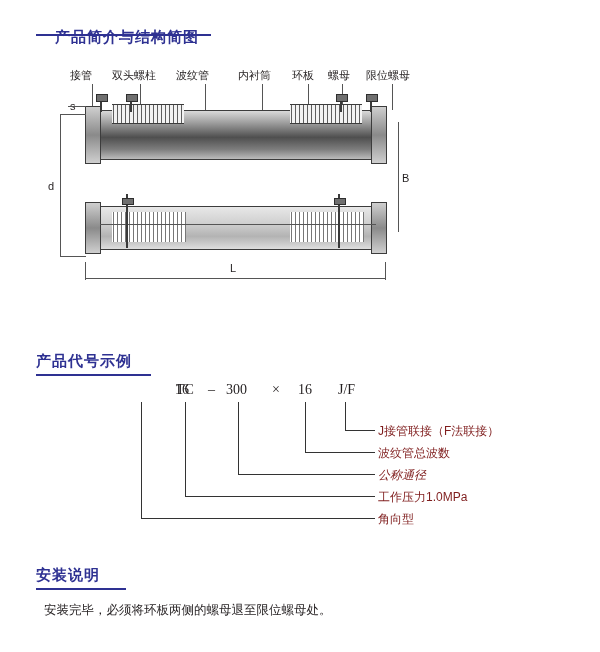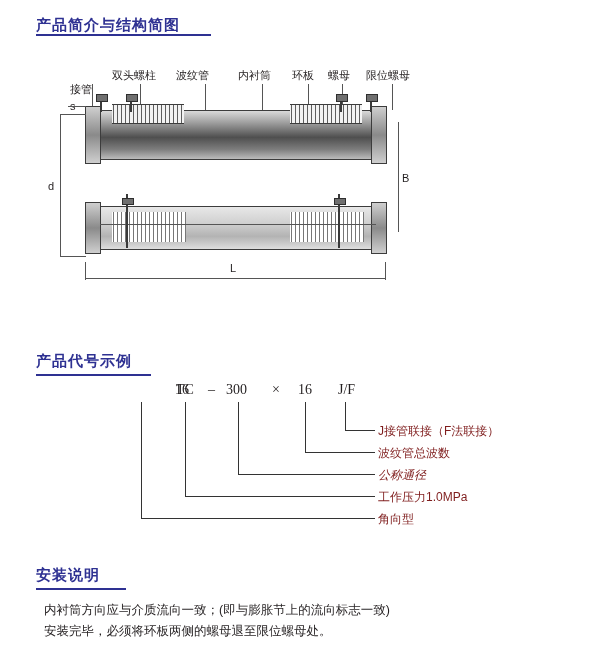--- a/index.html
+++ b/index.html
@@ -21,21 +21,21 @@
     white-space:nowrap;
   }
   .underline{
     position:absolute;
     left:36px;
     height:2px;
     background:#2e3192;
   }
 
   
-  #sec1-title{top:16px;}
+  #sec1-title{top:28px;margin-left:19px;}
   #sec1-rule{top:34px;width:175px;}
 
   #drawing{
     position:absolute;
     left:40px; top:62px;
     width:520px; height:240px;
   }
   .callout-label{
     position:absolute;
     font-size:11px;
@@ -135,21 +135,21 @@
   }
 </style>
 </head>
 <body>
 
 <div class="section-title" id="sec1-title">产品简介与结构简图</div>
 <div class="underline" id="sec1-rule"></div>
 
 <div id="drawing">
 
-  <div class="callout-label" style="left:30px;top:20px;">接管</div>
+  <div class="callout-label" style="left:30px;top:6px;">接管</div>
   <div class="lead" style="left:52px;top:22px;height:26px;"></div>
 
   <div class="callout-label" style="left:72px;top:6px;text-align:right;">双头螺柱</div>
   <div class="lead" style="left:100px;top:22px;height:26px;"></div>
 
   <div class="callout-label" style="left:136px;top:6px;text-align:right;">波纹管</div>
   <div class="lead" style="left:165px;top:22px;height:34px;"></div>
 
   <div class="callout-label" style="left:198px;top:6px;">内衬筒</div>
   <div class="lead" style="left:222px;top:22px;height:58px;"></div>
@@ -236,15 +236,14 @@
 
   <div class="vline" style="left:101px;top:20px;height:116px;"></div>
   <div class="hline" style="left:101px;top:136px;width:234px;"></div>
   <div class="code-desc" style="left:338px;top:129px;">角向型</div>
 </div>
 
 <div class="section-title" id="sec3-title">安装说明</div>
 <div class="underline" id="sec3-rule"></div>
 
 <div id="install-text">
-  <div>内衬筒方向应与介质流向一致；(即与膨胀节上的流向标志一致)</div>
   <div>安装完毕，必须将环板两侧的螺母退至限位螺母处。</div>
 </div>
 
 </body></html>

